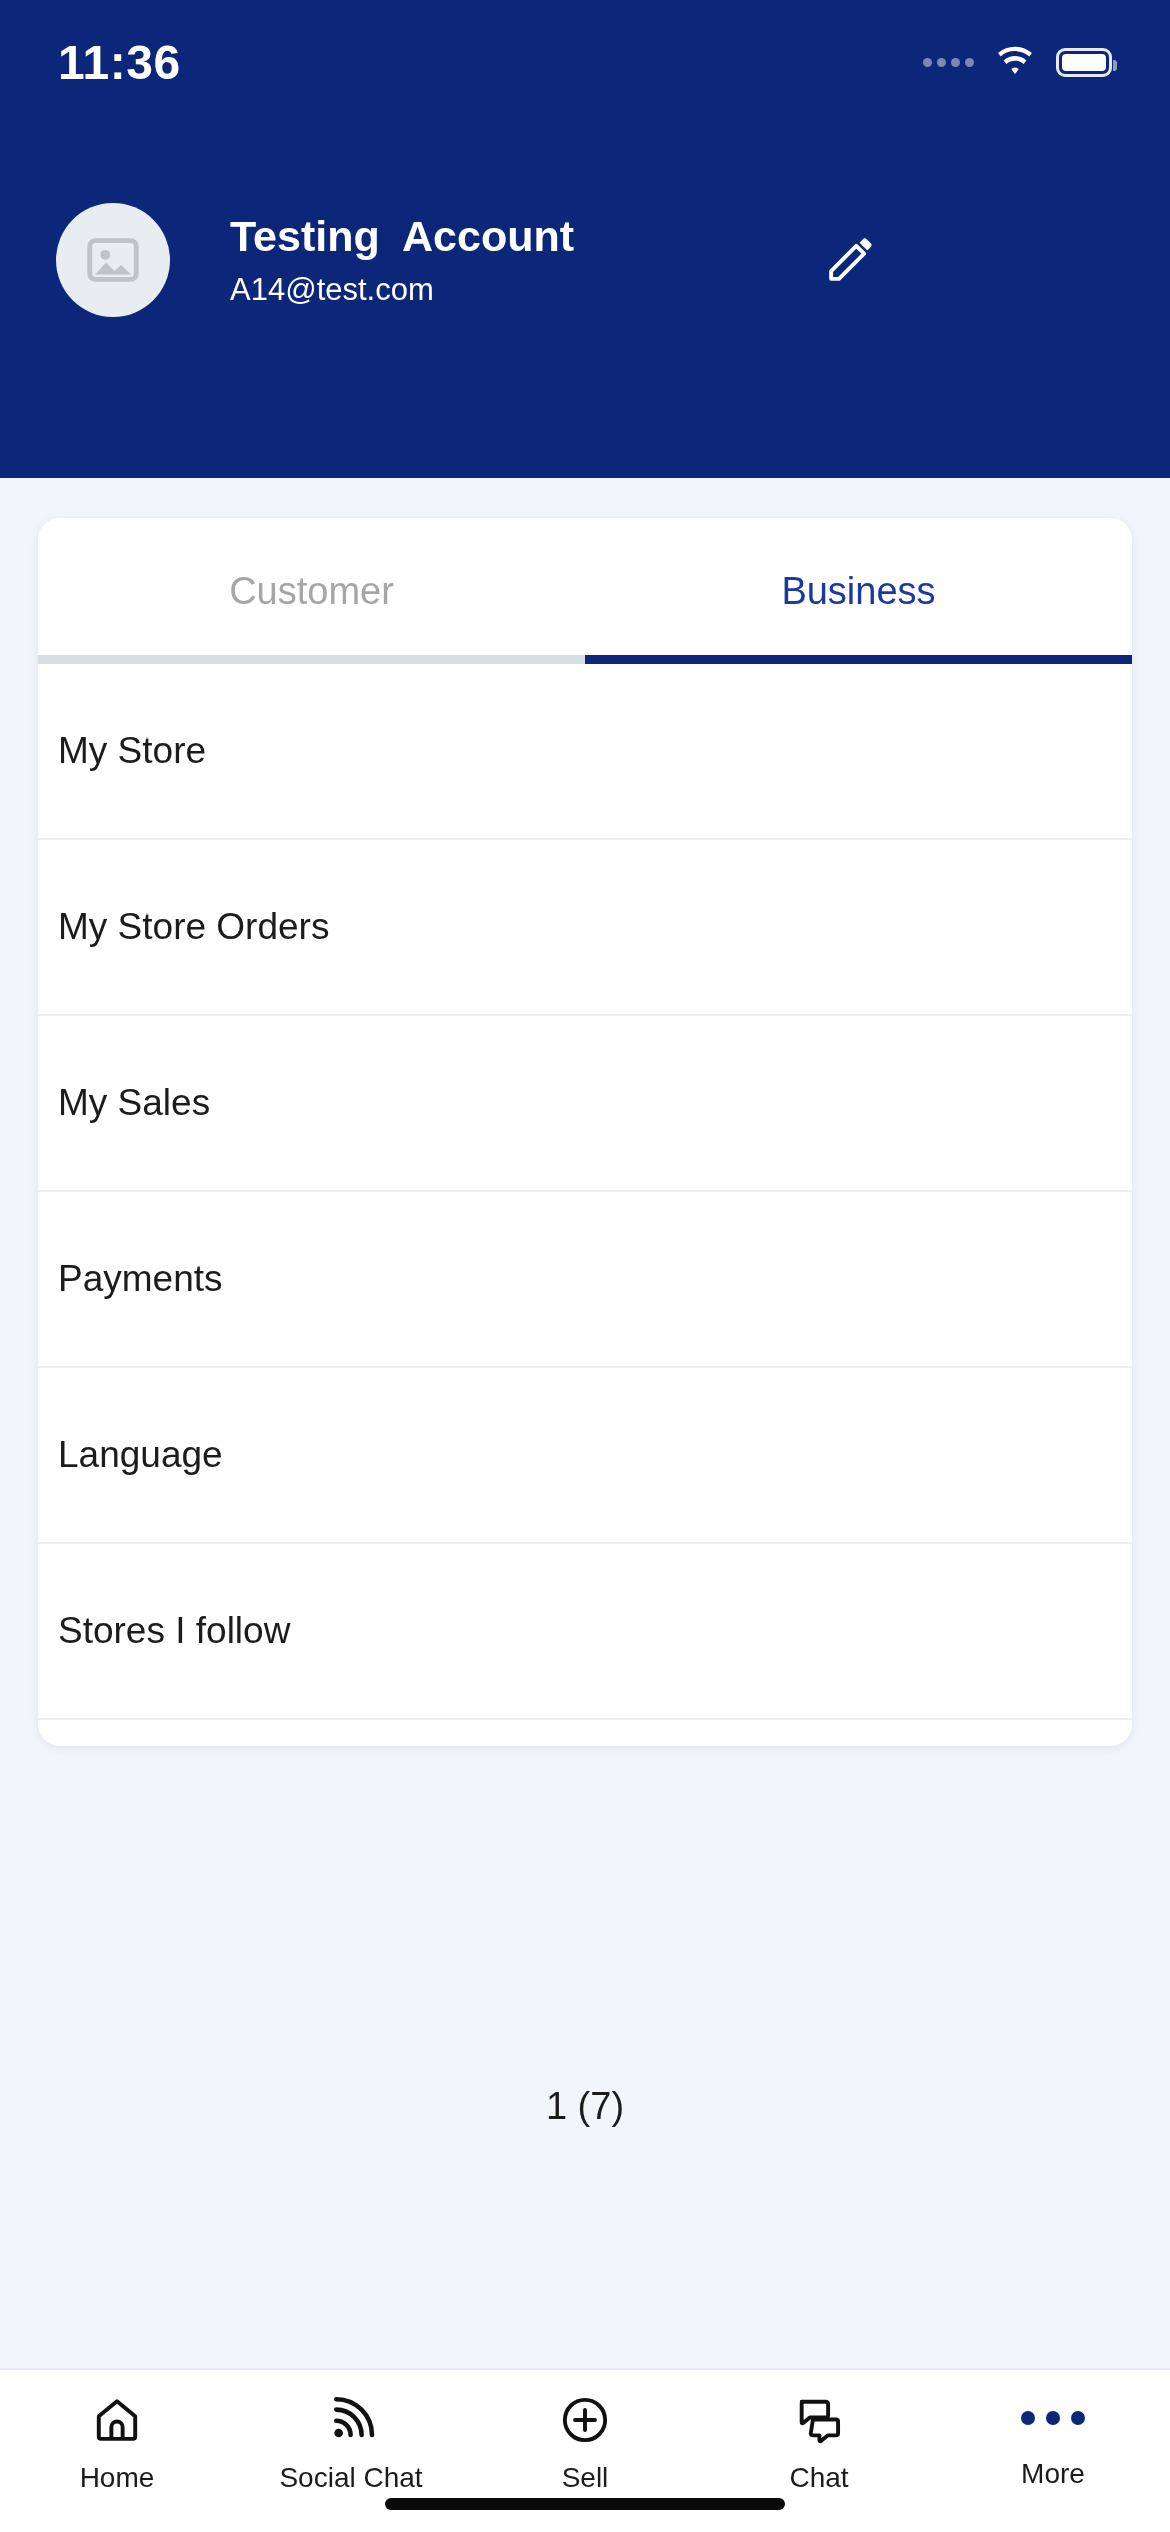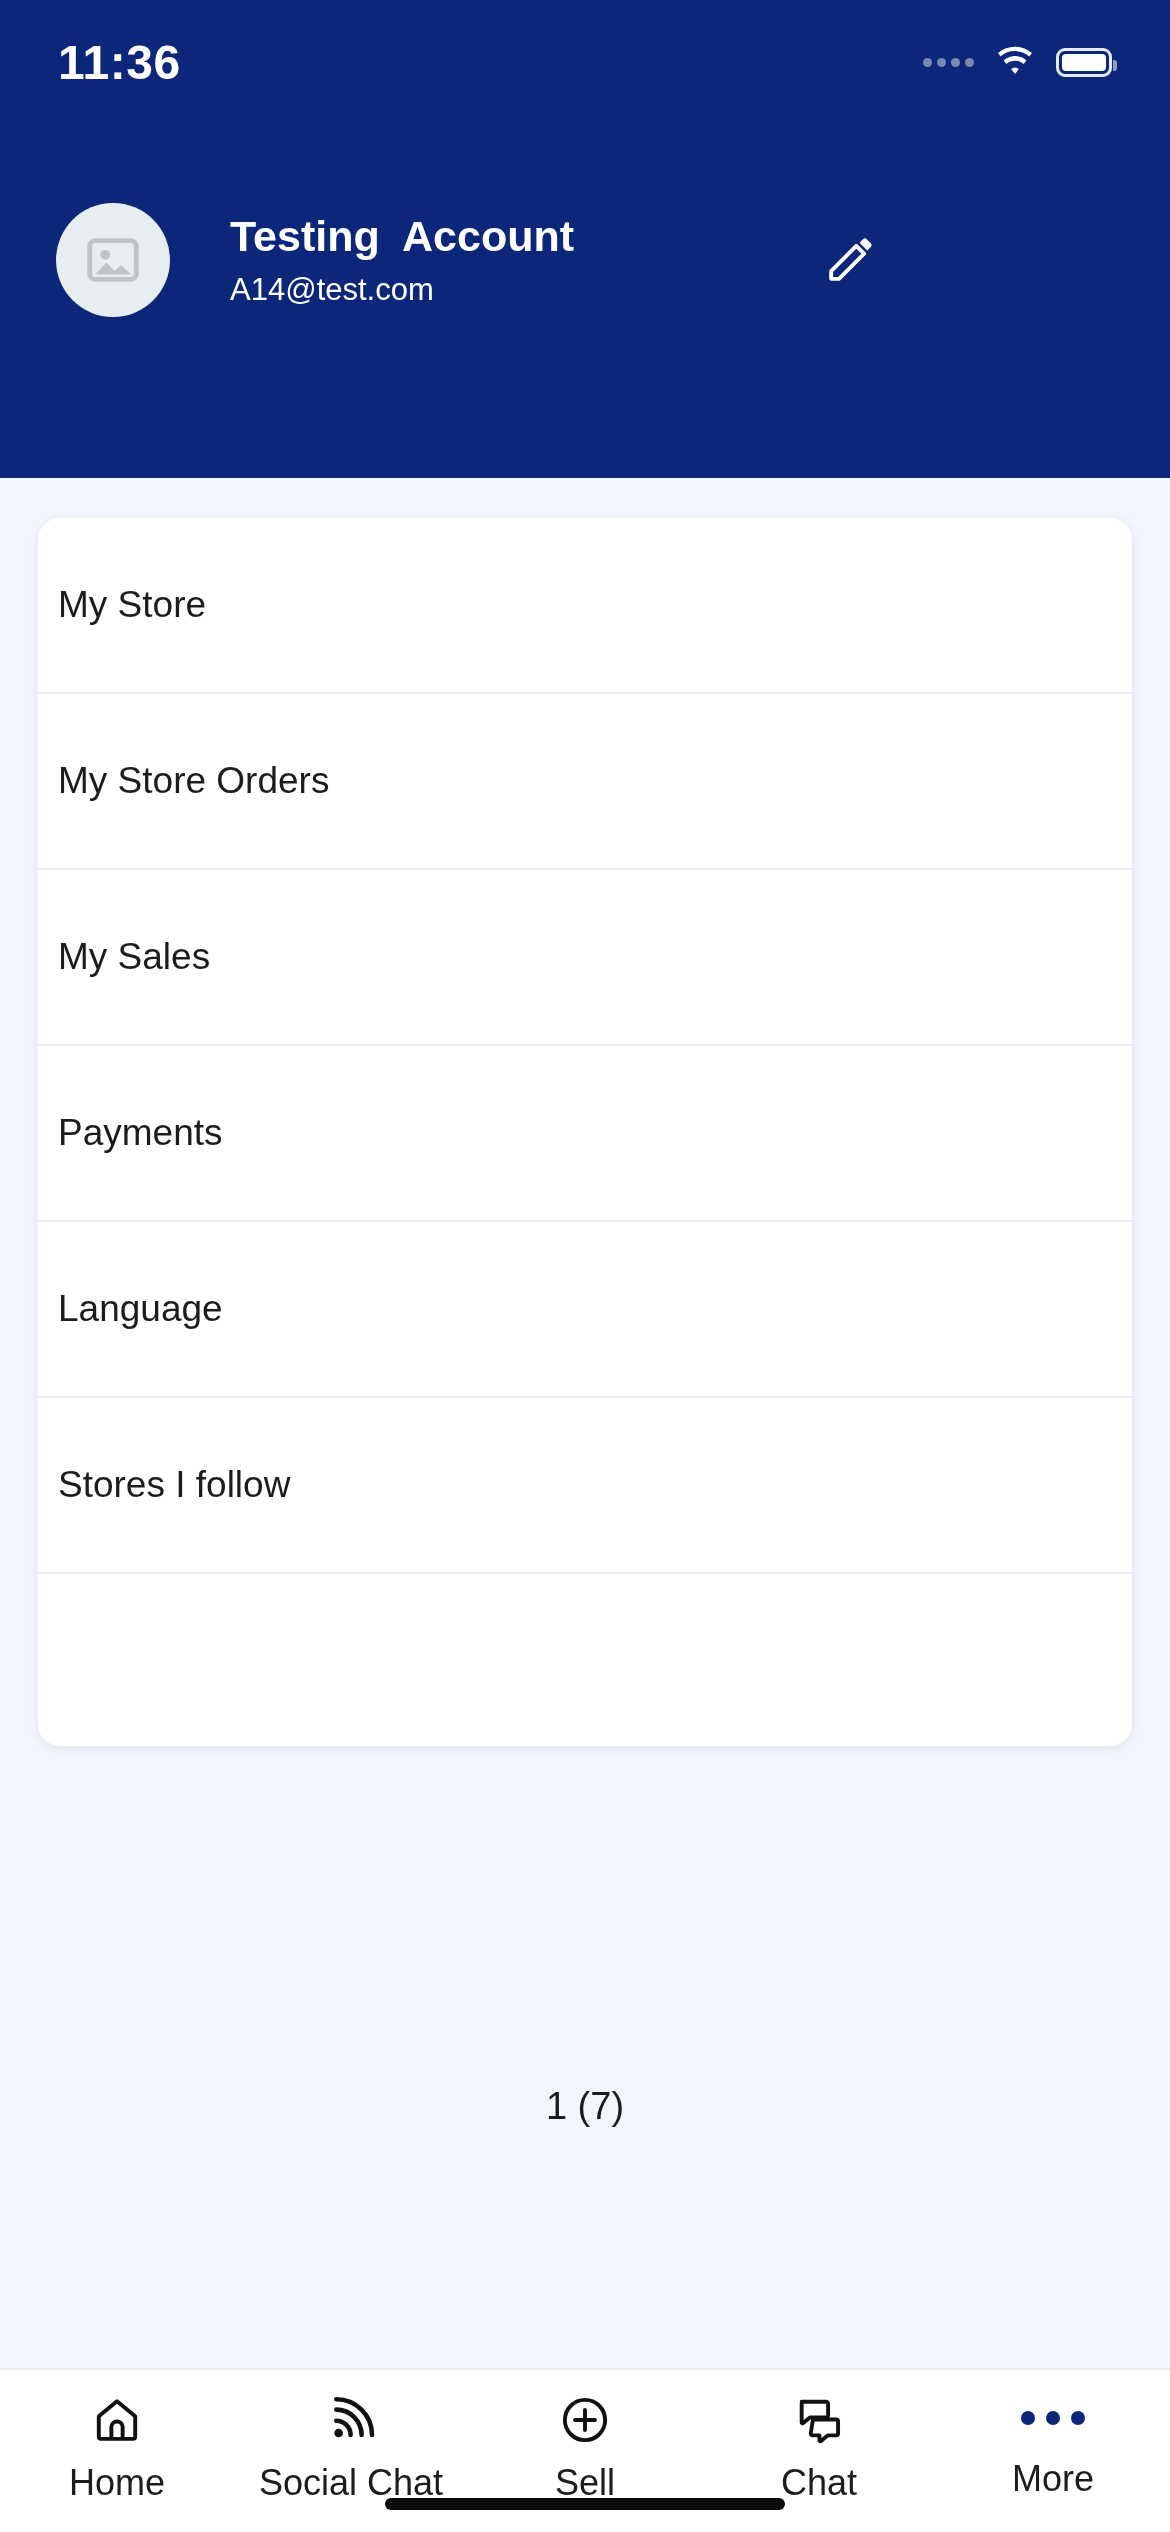--- a/index.html
+++ b/index.html
@@ -102,21 +102,21 @@
   .tabbar {
     position:absolute; bottom:0; left:0; width:1170px; height:164px;
     background:#ffffff; border-top:2px solid #e6eaf2;
     display:flex; align-items:flex-start; padding-top:22px;
   }
   .tabitem {
     flex:1 1 20%; display:flex; flex-direction:column; align-items:center; gap:14px;
   }
   .tabicon { height:56px; display:flex; align-items:center; justify-content:center; }
   .tabicon svg { width:52px; height:52px; }
-  .tablabel { font-size:36px; color:#1c1c1c;text-align:right; }
+  .tablabel { font-size:28px; color:#1c1c1c;text-align:right; }
   .dots-more { display:flex; gap:11px; align-items:center; height:52px; }
   .dots-more i { width:14px; height:14px; border-radius:50%; background:#0c2779; display:block; }
 
   .home-indicator {
     position:absolute; bottom:22px; left:50%; transform:translateX(-50%);
     width:400px; height:12px; border-radius:6px; background:#0a0a0a;
   }
 </style>
 </head>
 <body>
@@ -161,20 +161,28 @@
         <svg viewBox="0 0 24 24">
           <path d="M3.3 17.1L14.9 5.5l3.6 3.6L6.9 20.7H3.3v-3.6z" fill="none" stroke="#fff" stroke-width="1.8" stroke-linejoin="round"></path>
           <path d="M16.4 4l1.6-1.6a1.2 1.2 0 0 1 1.7 0l1.9 1.9a1.2 1.2 0 0 1 0 1.7L20 7.6z" fill="#fff"></path>
         </svg>
       </div>
     </div>
   </div>
 
   <div class="card">
 
+    <div class="tabs">
+      <div class="tab">Customer</div>
+      <div class="tab active">Business</div>
+      <div class="tab-underline">
+        <span class="u"></span>
+          <span class="u active"></span>
+      </div>
+    </div>
 
     <div class="menu">
       <div class="menu-item">
         <span class="menu-label">My Store</span>
       </div>
       <div class="menu-item">
         <span class="menu-label">My Store Orders</span>
       </div>
       <div class="menu-item">
         <span class="menu-label">My Sales</span>

